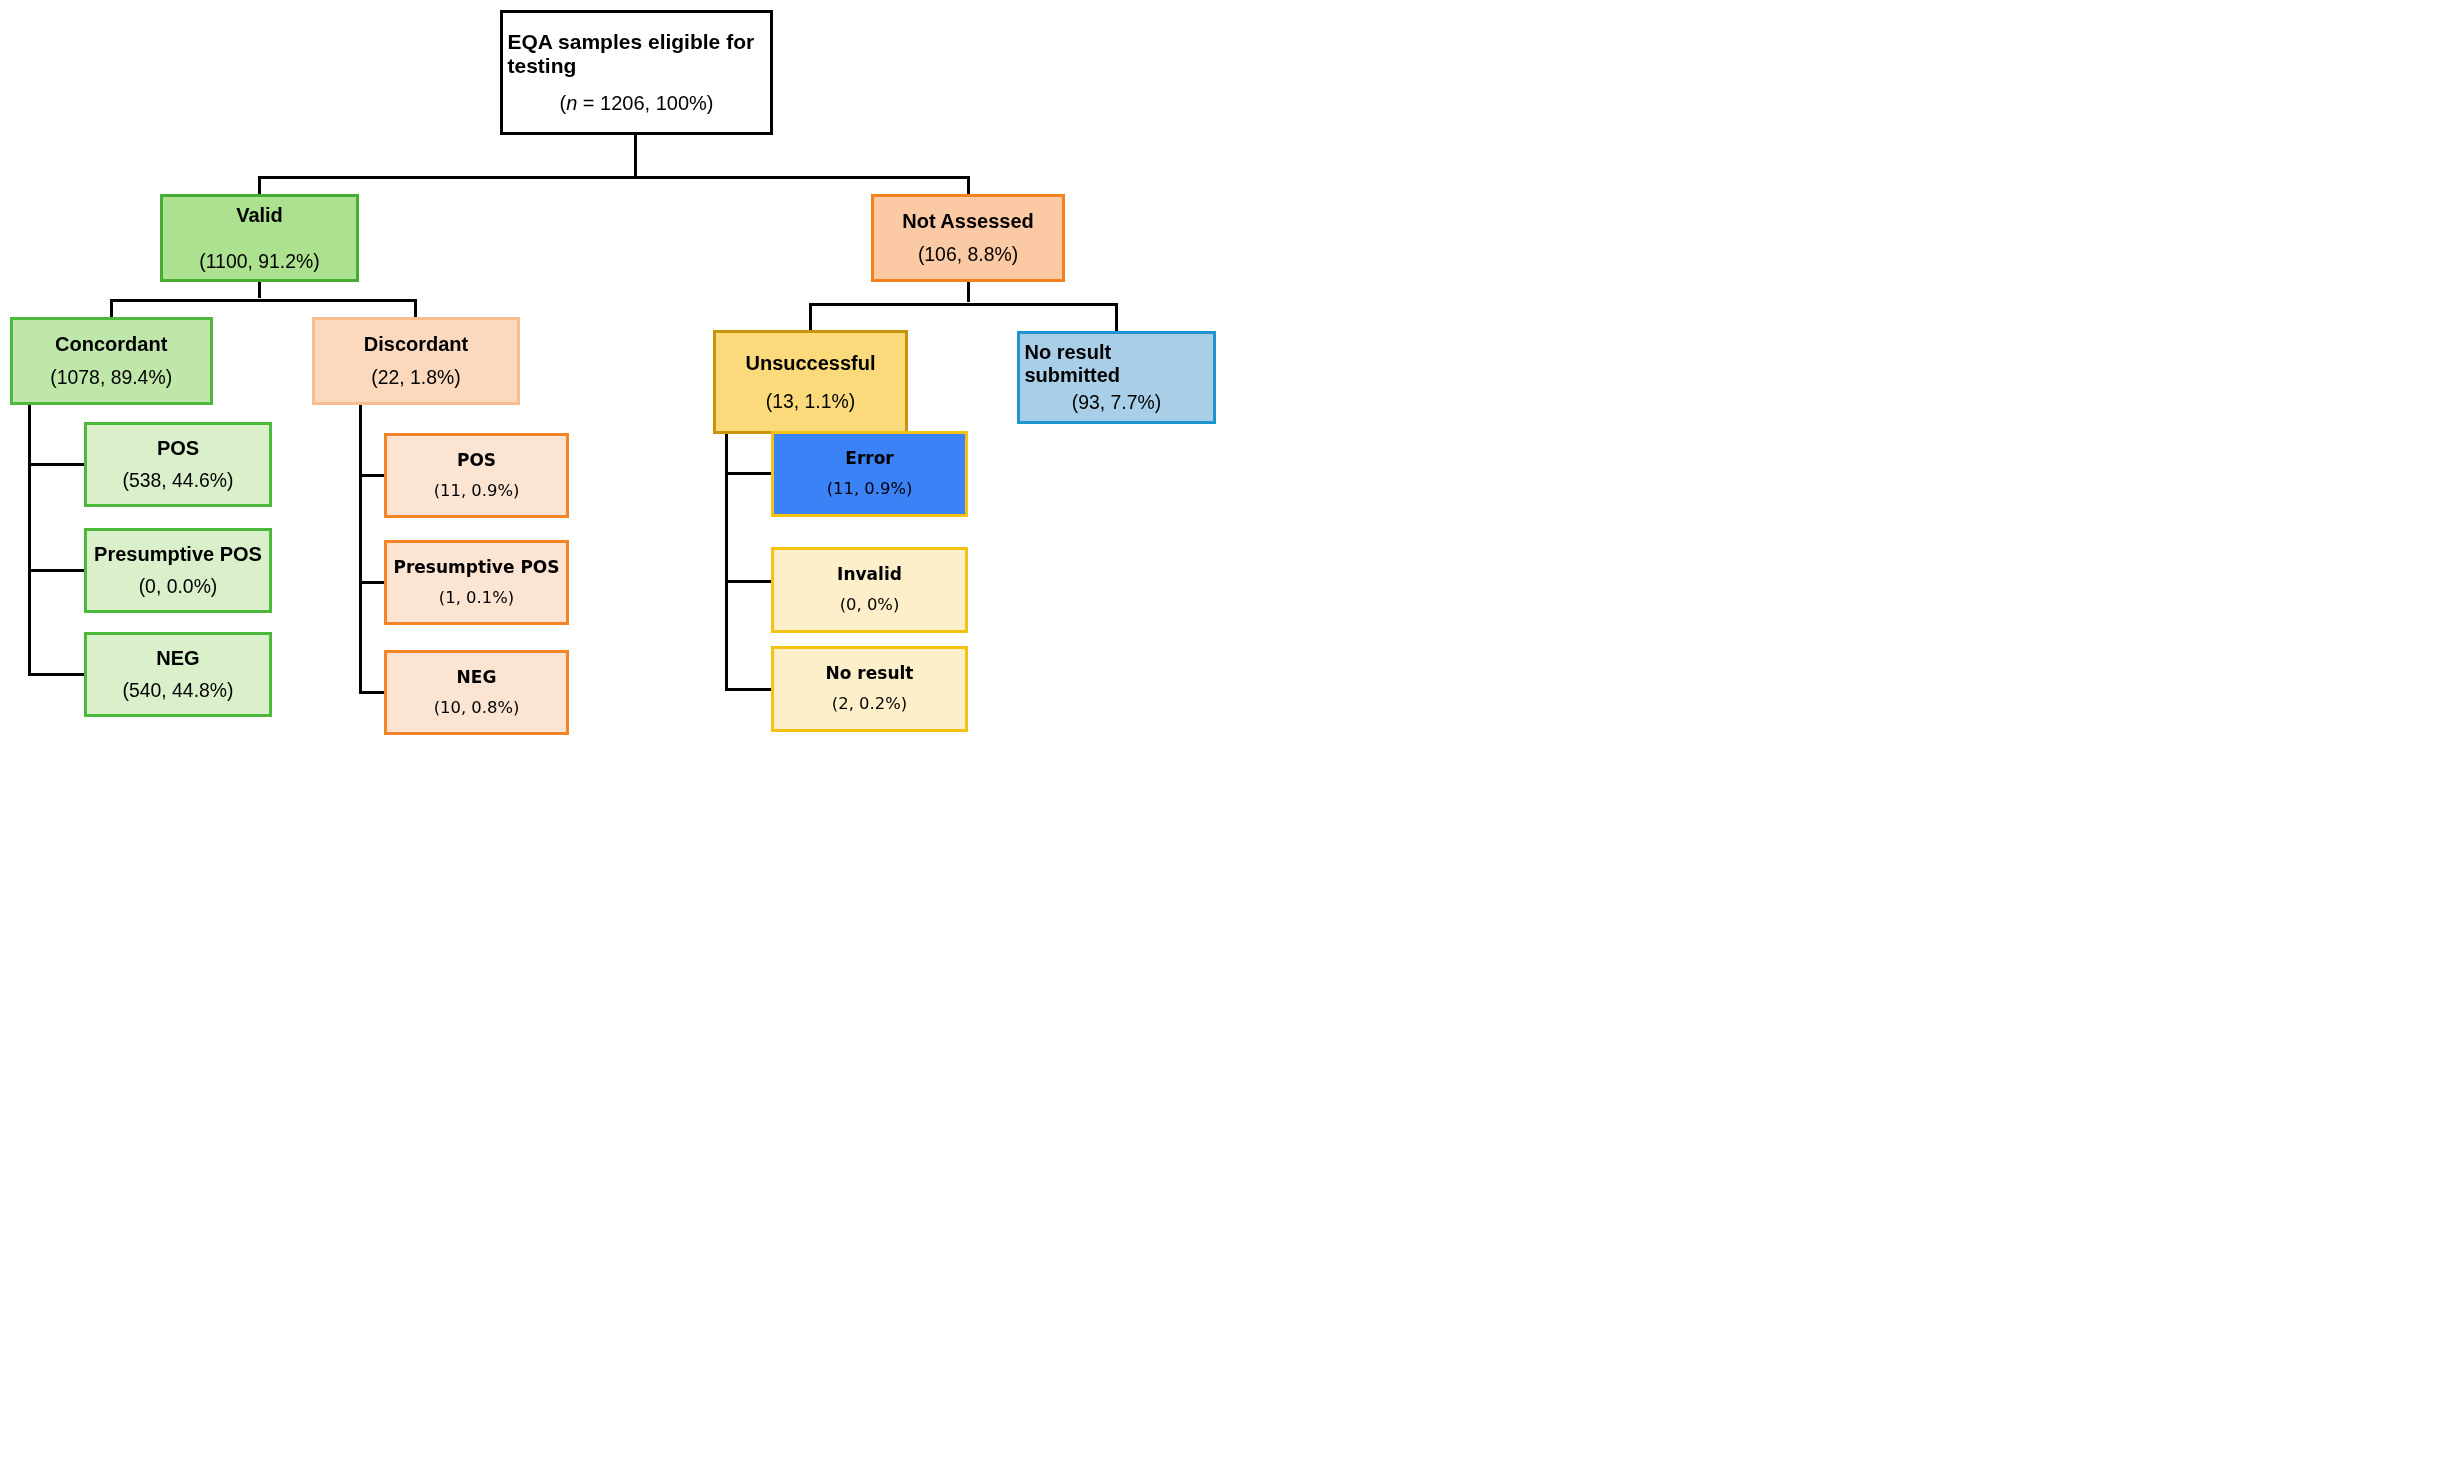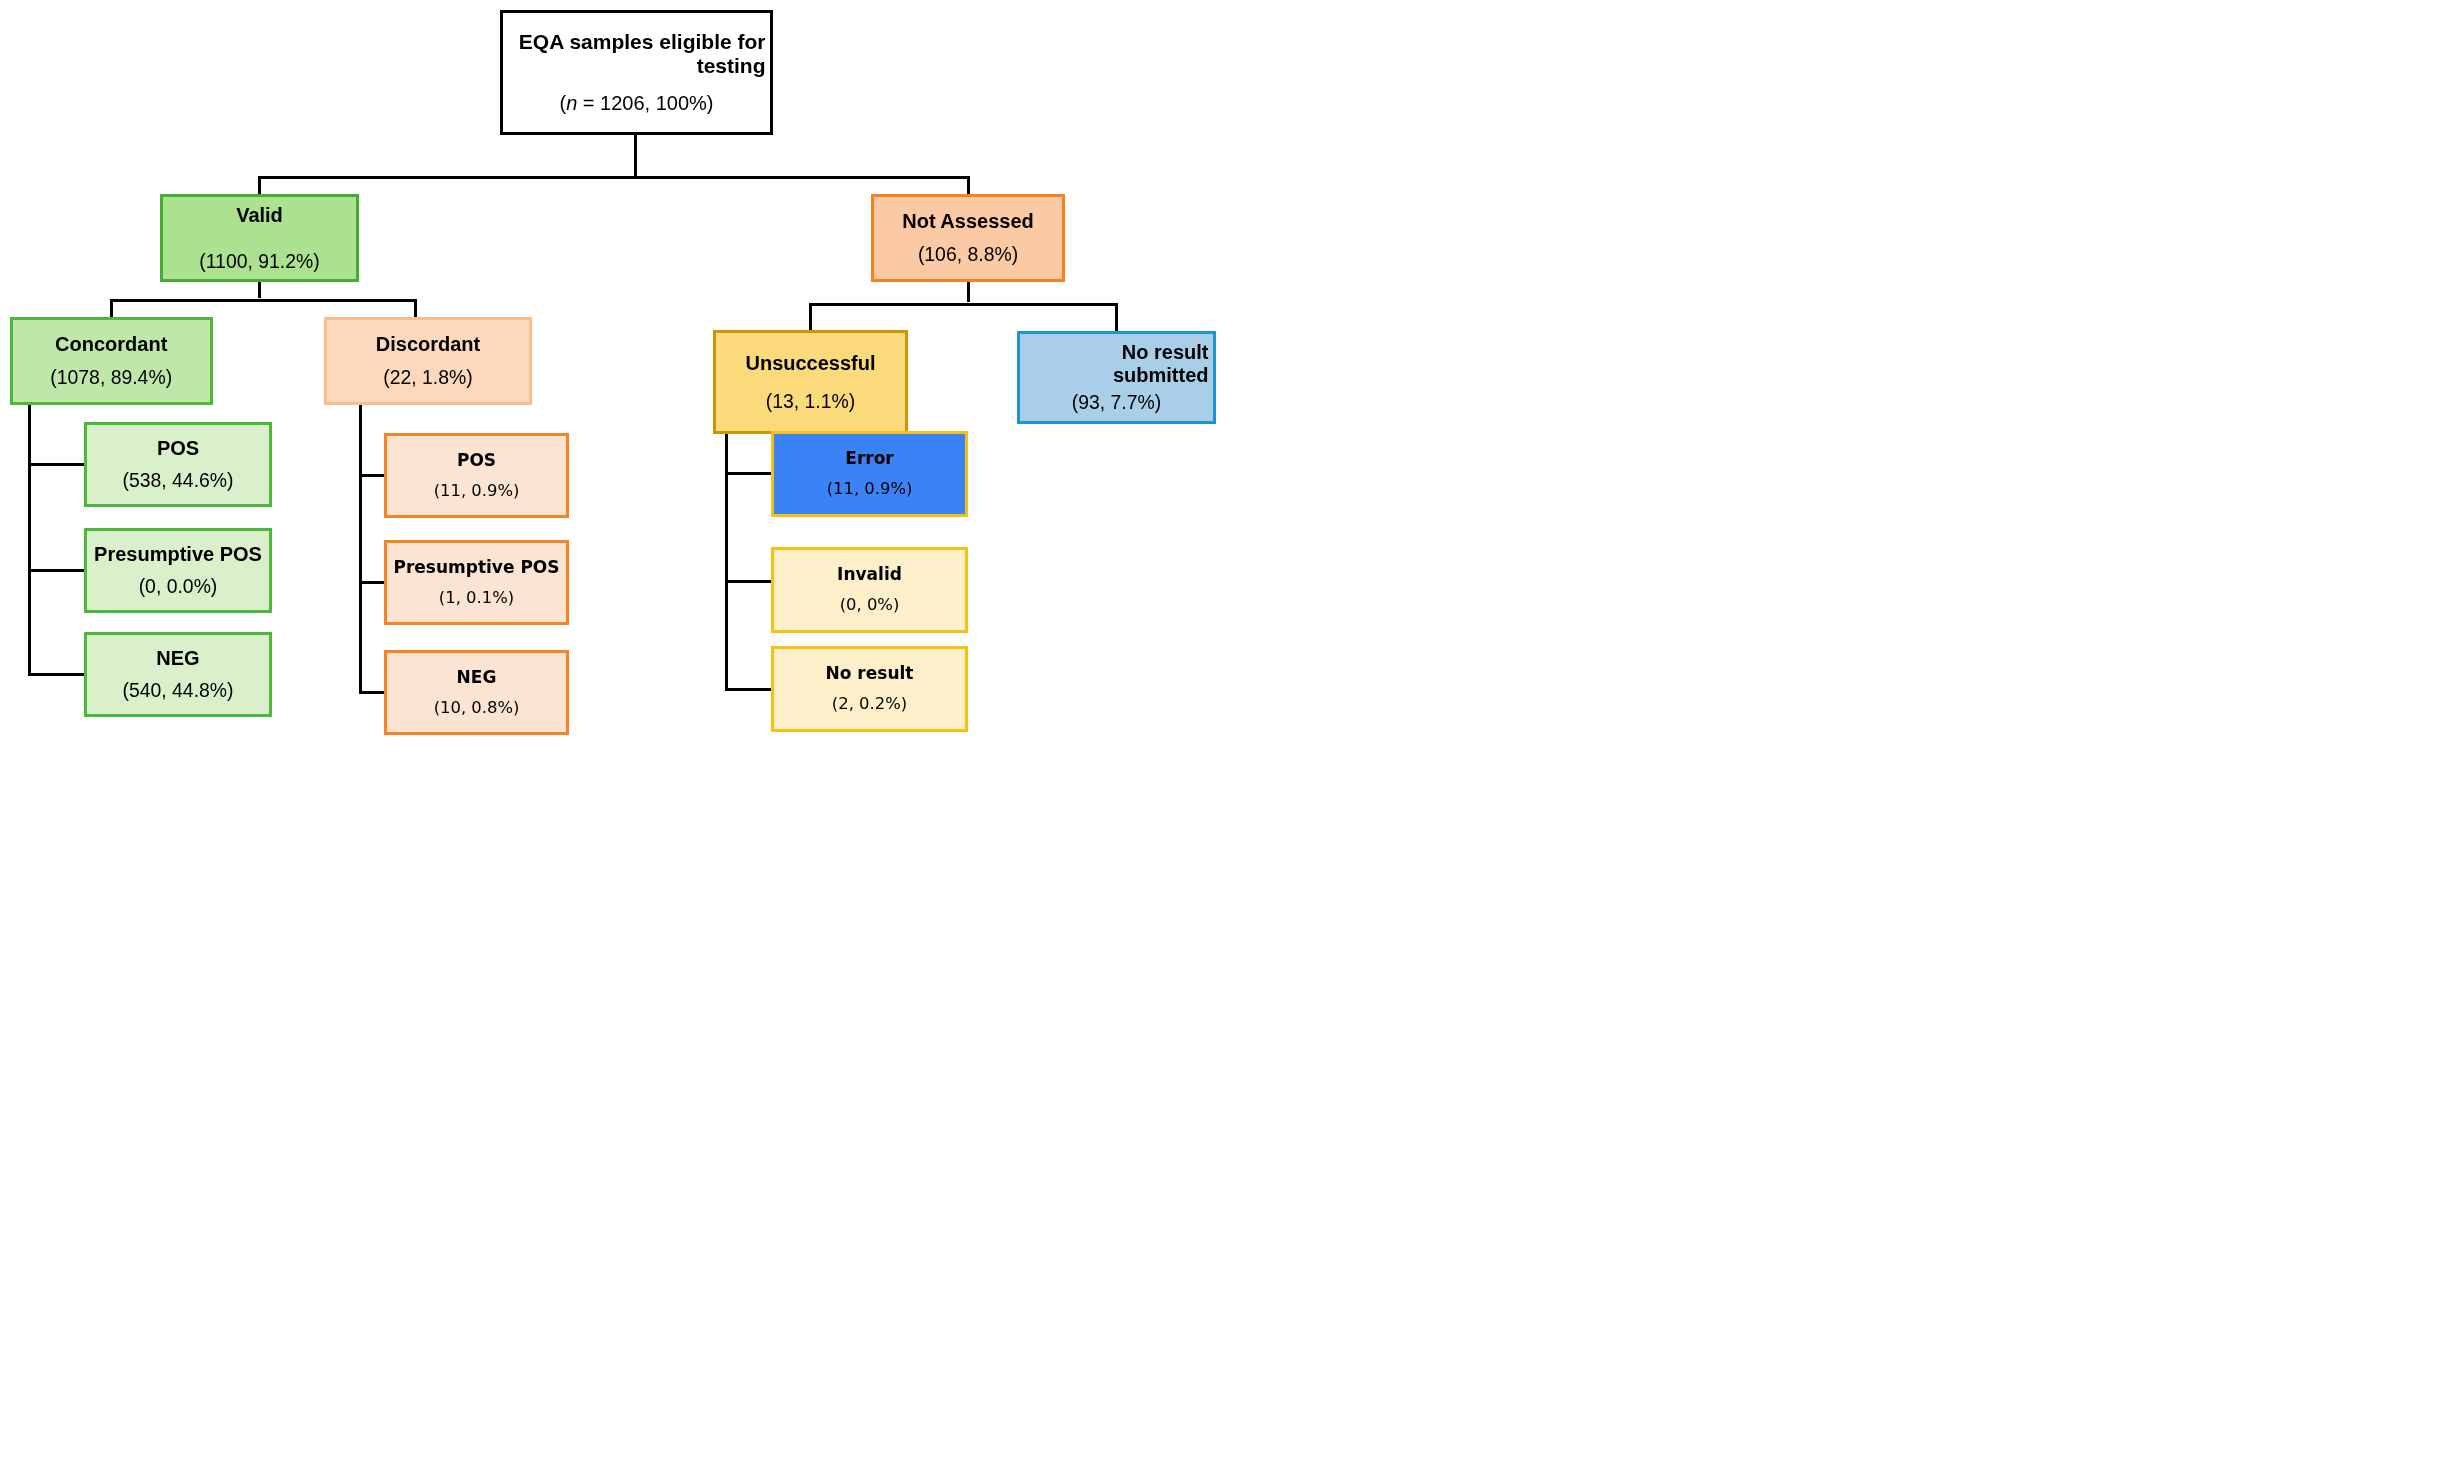--- a/index.html
+++ b/index.html
@@ -7,21 +7,21 @@
     position:relative;
     width:1232px;height:747px;
     font-family:"Liberation Sans",sans-serif;
     color:#000;
   }
   .node{
     position:absolute;
     box-sizing:border-box;
     display:flex;flex-direction:column;
     align-items:center;justify-content:space-evenly;
-    text-align:right;
+    text-align:left;
     line-height:1.15;
     padding:3px 4.5px;
   }
   .node .title{font-weight:bold;}
   
   .ga .title{font-size:20px;}
   .ga .stat{font-size:19.4px;}
   
   .gb{font-family:"DejaVu Sans",sans-serif;}
   .gb .title{font-size:17px;}
@@ -29,21 +29,21 @@
 
   .line{position:absolute;background:#000;}
 
   
   .n-root        {left:500px; top:9.7px;  width:273px;height:125px;background:#ffffff;border:3.7px solid #000000;}
   .n-root .title {font-size:21px;}
   .n-root .stat  {font-size:20px;}
   .n-valid       {left:160px; top:194px; width:199px;height:88px;background:#abe18f;border:3px solid #45ac34;gap:20px;}
   .n-notassessed {left:871px;top:194px; width:194px;height:88px;background:#fbc9a4;border:3px solid #f5821f;}
   .n-concordant  {left:9.7px;  top:317px; width:203px;height:88px;background:#bfe7a9;border:3px solid #4cb83c;}
-  .n-discordant  {left:312px; top:317px; width:208px;height:88px;background:#fcd9bc;border:3px solid #f9be8f;margin-left:12px;}
+  .n-discordant  {left:312px; top:317px; width:208px;height:88px;background:#fcd9bc;border:3px solid #f9be8f;}
   .n-unsuccessful{left:713px; top:330px; width:195px;height:104px;background:#fada7a;border:3px solid #c8960c;}
   .n-nrs         {left:1017px;top:331px; width:199px;height:93px;background:#a9cfe8;border:3px solid #2093d1;}
   .n-cpos        {left:84px; top:422px; width:188px;height:85px;background:#d9f0ca;border:3px solid #4cb83c;}
   .n-cppos       {left:84px; top:528px; width:188px;height:85px;background:#d9f0ca;border:3px solid #4cb83c;}
   .n-cneg        {left:84px; top:632px; width:188px;height:85px;background:#d9f0ca;border:3px solid #4cb83c;}
   .n-dpos        {left:384px; top:433px; width:185px;height:85px;background:#fce4d2;border:3px solid #f58426;}
   .n-dppos       {left:384px; top:540px; width:185px;height:85px;background:#fce4d2;border:3px solid #f58426;}
   .n-dneg        {left:384px; top:650px; width:185px;height:85px;background:#fce4d2;border:3px solid #f58426;}
   .n-uerror      {left:771px;top:431px; width:197px;height:86px;background:#3b82f6;border:3px solid #f5c211;}
   .n-uinvalid    {left:771px;top:539px; width:197px;height:86px;background:#fcefc9;border:3px solid #f5c211;margin-top:8px;}

